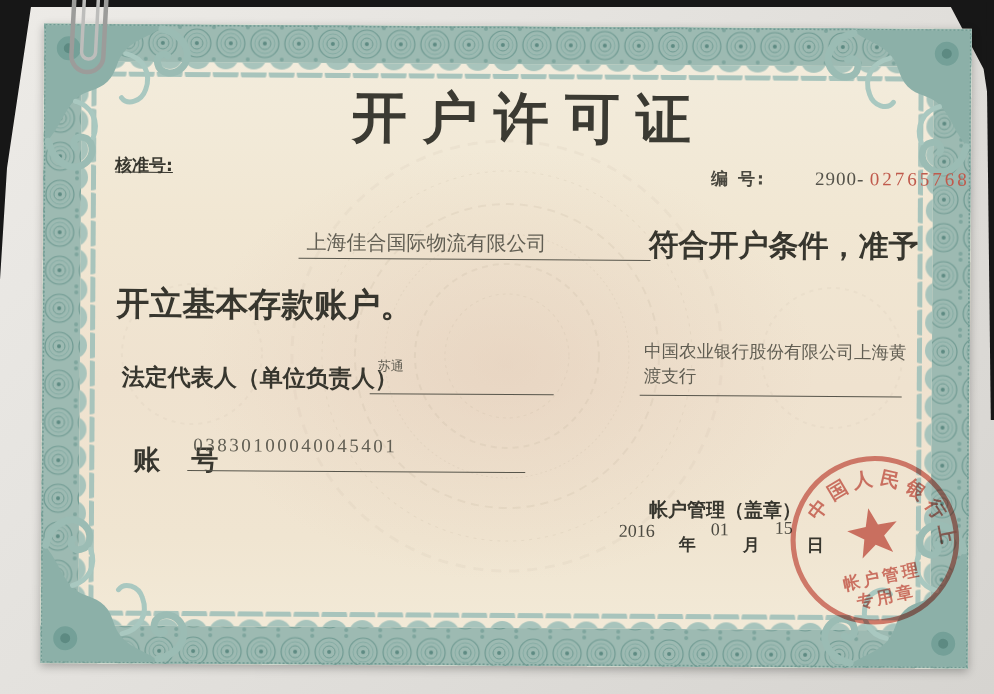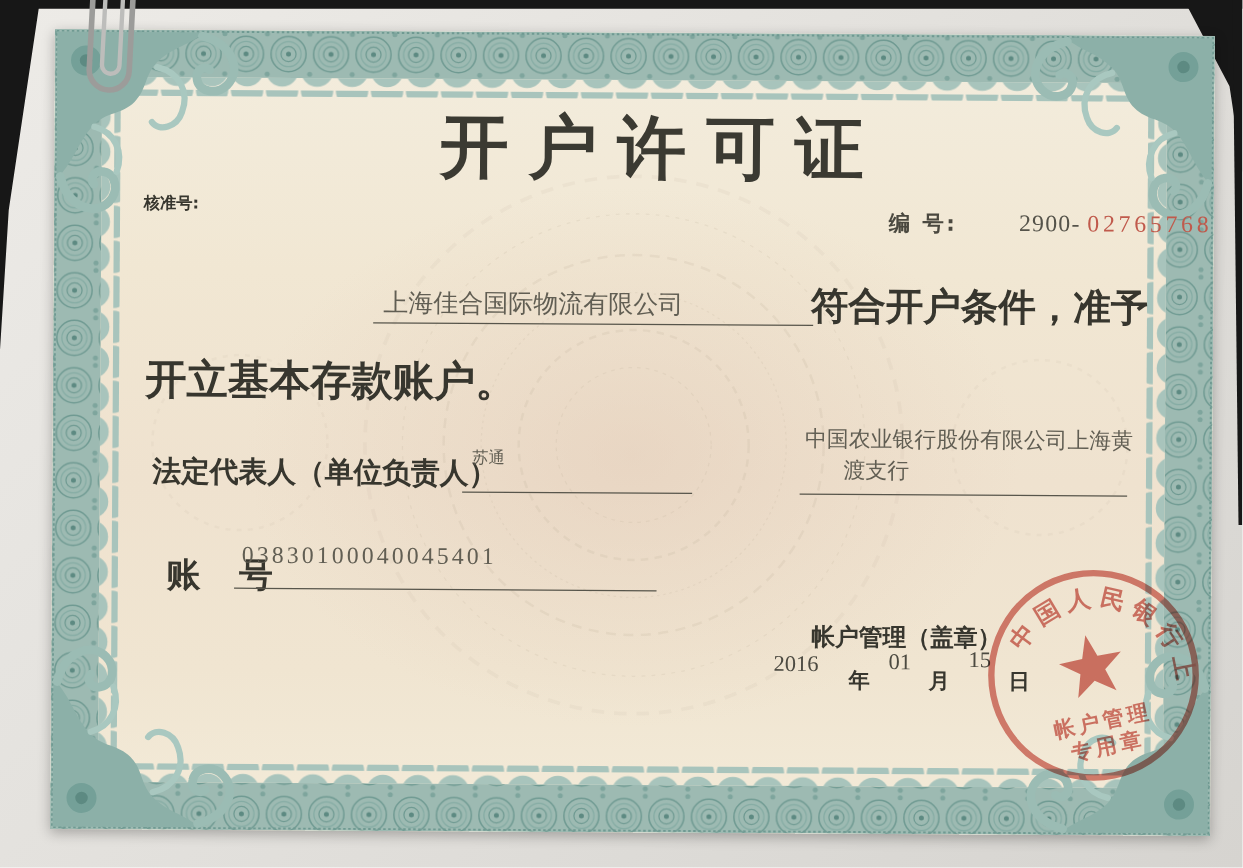--- a/index.html
+++ b/index.html
@@ -28,37 +28,37 @@
   #watermark{opacity:.55;}
 
   .t{position:absolute;color:#403e35;white-space:nowrap;}
   .lbl{font-weight:700;color:#37362e;}
   .typed{font-family:"Liberation Serif","DejaVu Serif",serif;color:#615e53;}
   .uline{position:absolute;border-bottom:1.6px solid #57554b;height:0;}
 
   #title{top:56px;left:50%;transform:translateX(calc(-50% + 22px));
     font-size:55px;font-weight:700;letter-spacing:16px;color:#3b3a32;}
 
-  #approvalLabel{left:72px;top:130px;font-size:13px;}
+  #approvalLabel{left:72px;top:130px;font-size:17px;text-decoration:underline;}
   #approvalValue{left:162px;top:122px;font-size:18px;letter-spacing:1px;}
   #serialLine{left:638px;top:140px;font-size:17px;}
   #serialLabel{font-weight:700;color:#4a483f;letter-spacing:2px;margin-left:30px;}
   #serialPrefix{font-family:"Liberation Serif","DejaVu Serif",serif;font-size:19px;color:#55534a;letter-spacing:1px;margin-left:44px;}
   #serialValue{font-family:"Liberation Serif","DejaVu Serif",serif;font-size:19px;letter-spacing:3px;}
 
   #reviewLabel{left:128px;top:196px;font-size:33px;}
   #companyName{left:264px;top:204px;font-size:20px;}
   #conditionText{left:606px;top:198px;font-size:30px;font-weight:700;}
   #accountTypeText{left:74px;top:258px;font-size:33px;}
 
   #legalRepLabel{left:80px;top:338px;font-size:23px;}
   #legalRepName{left:336px;top:332px;font-size:13px;}
   #bankLabel{left:520px;top:340px;font-size:23px;}
   #bankName1{left:602px;top:312px;font-size:17.5px;}
-  #bankName2{left:602px;top:337px;font-size:17.5px;margin-left:31px;}
+  #bankName2{left:602px;top:337px;font-size:17.5px;}
 
   #accountLabel{left:92px;top:418px;font-size:27px;letter-spacing:2px;text-align:right;}
   #accountNumber{left:152px;top:410px;font-size:19px;letter-spacing:2.5px;}
 
   #issuerLabel{left:608px;top:470px;font-size:19px;}
   .dnum{font-family:"Liberation Serif","DejaVu Serif",serif;font-size:18px;color:#4c4a41;}
   .dunit{font-size:17px;font-weight:700;color:#37362e;}
   #dyear{left:578px;top:494px;} #dyearU{left:638px;top:506px;}
   #dmonth{left:670px;top:492px;} #dmonthU{left:702px;top:506px;}
   #dday{left:734px;top:490px;} #ddayU{left:766px;top:506px;}

